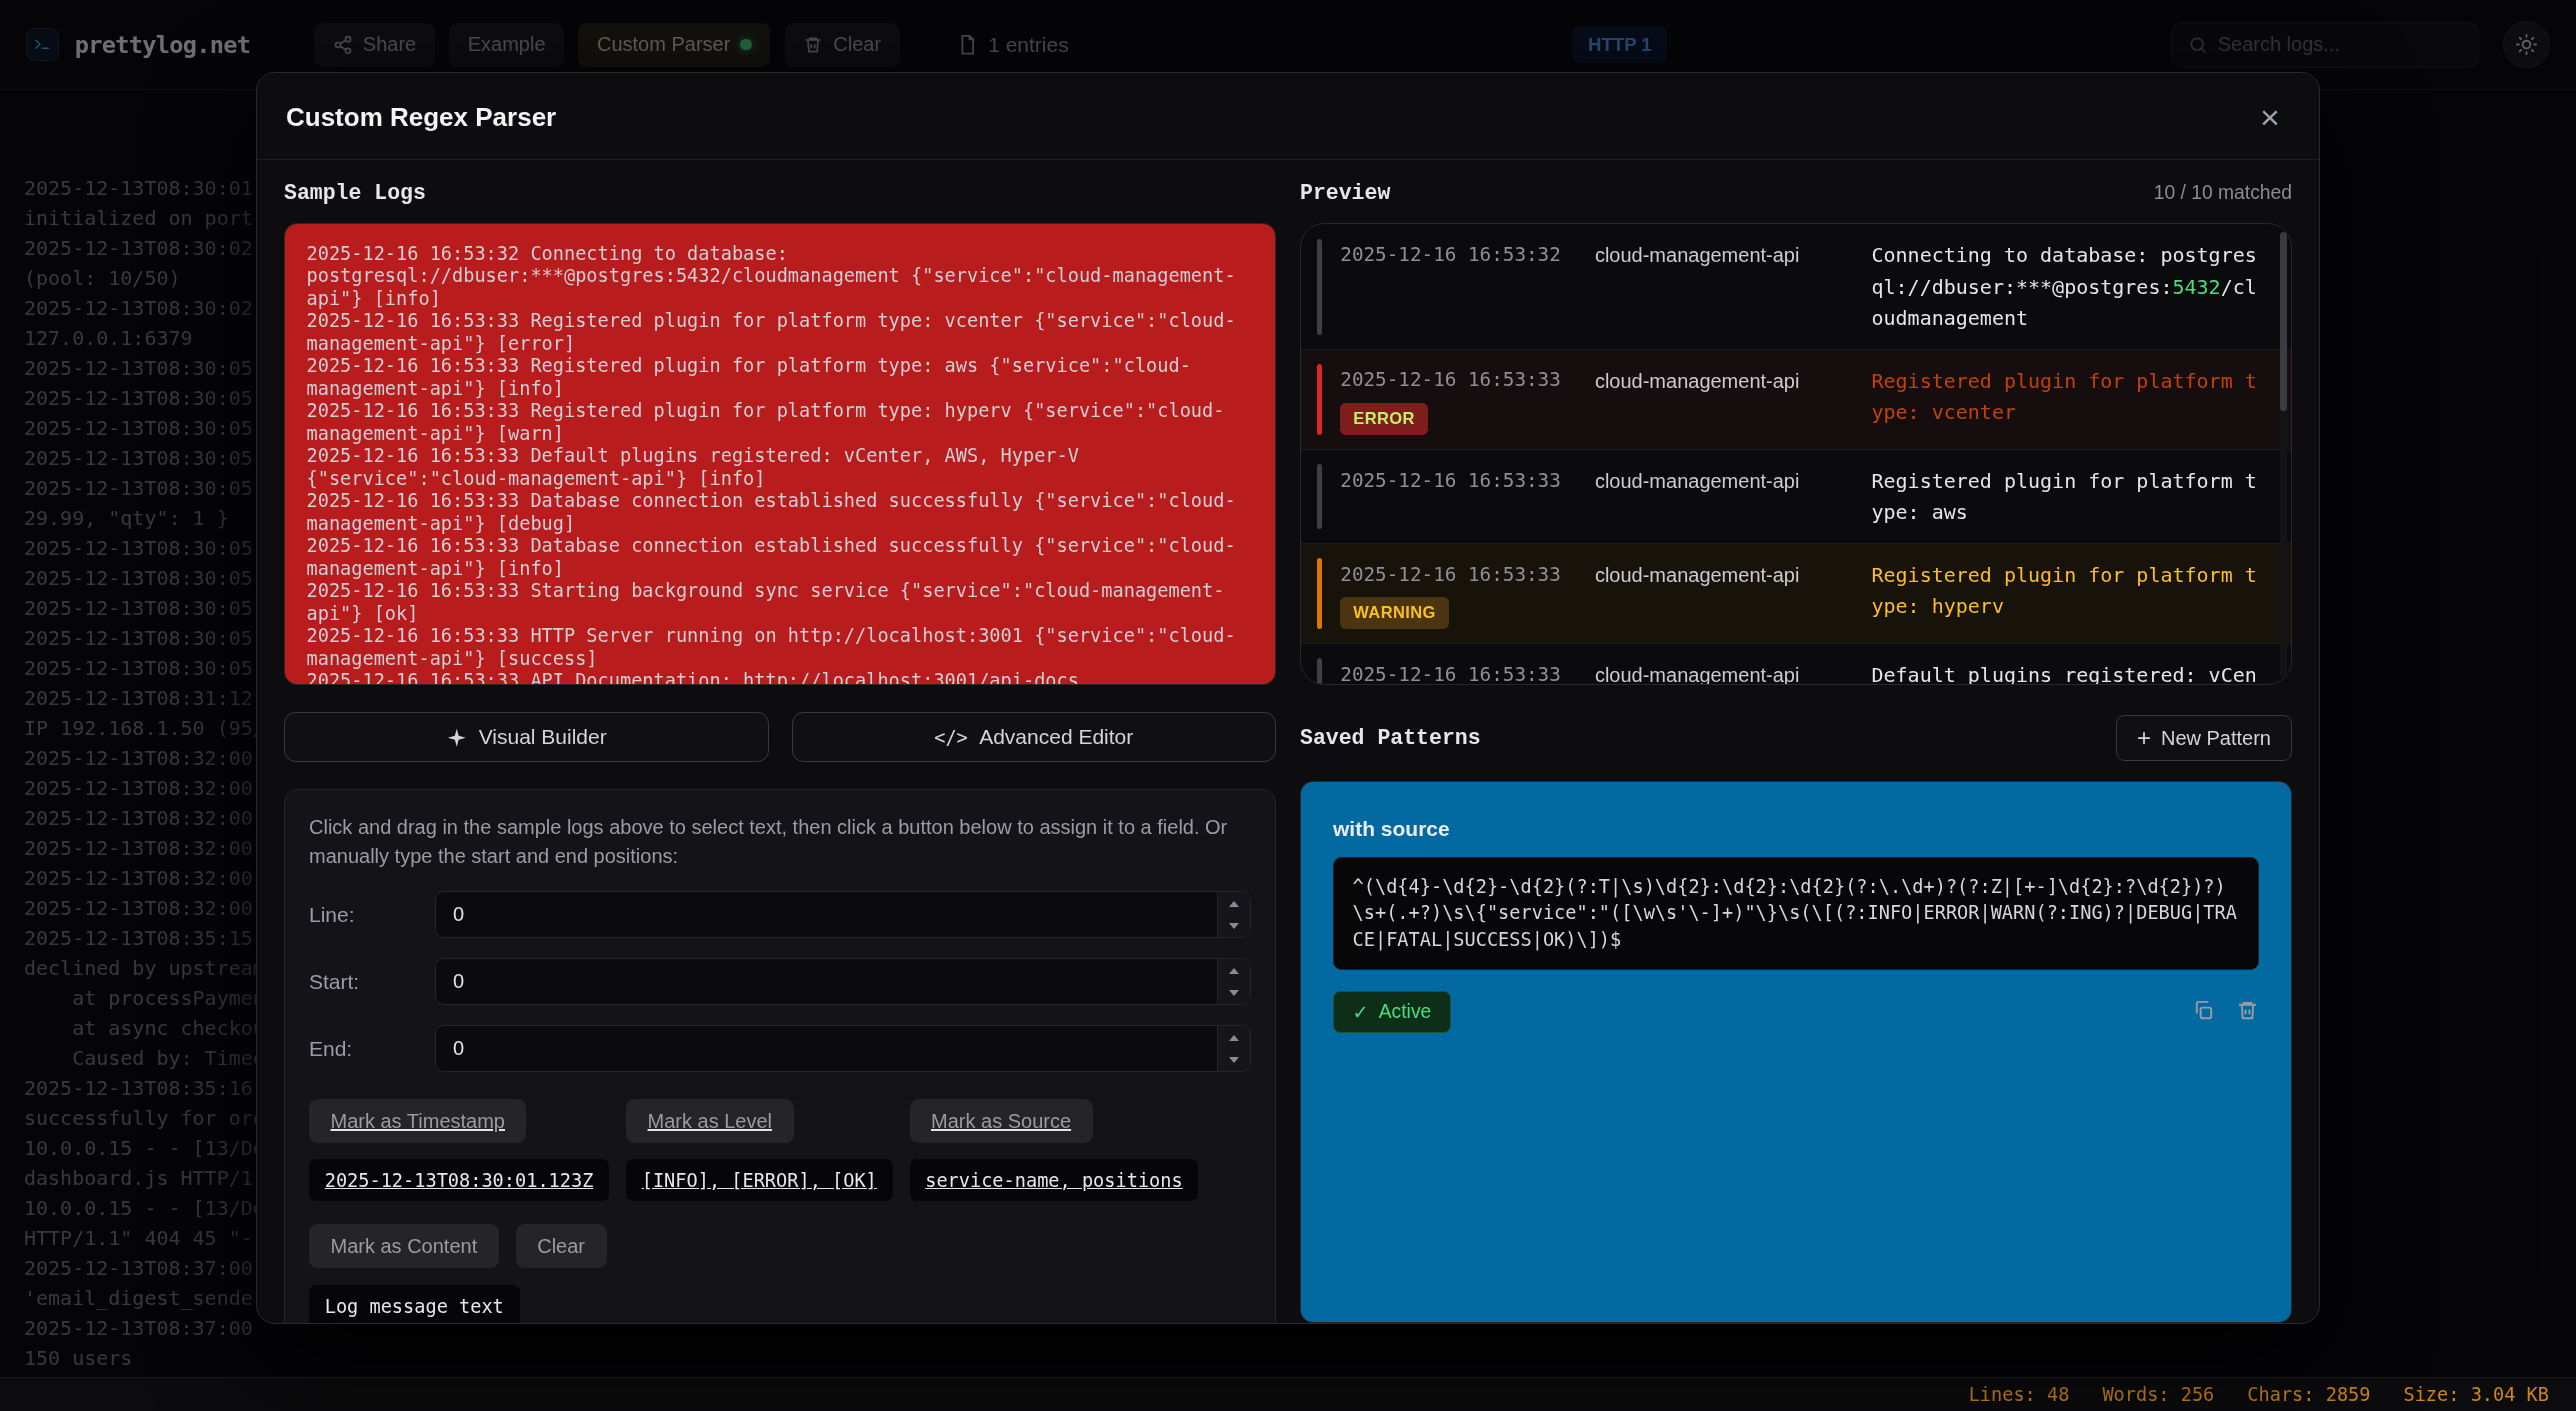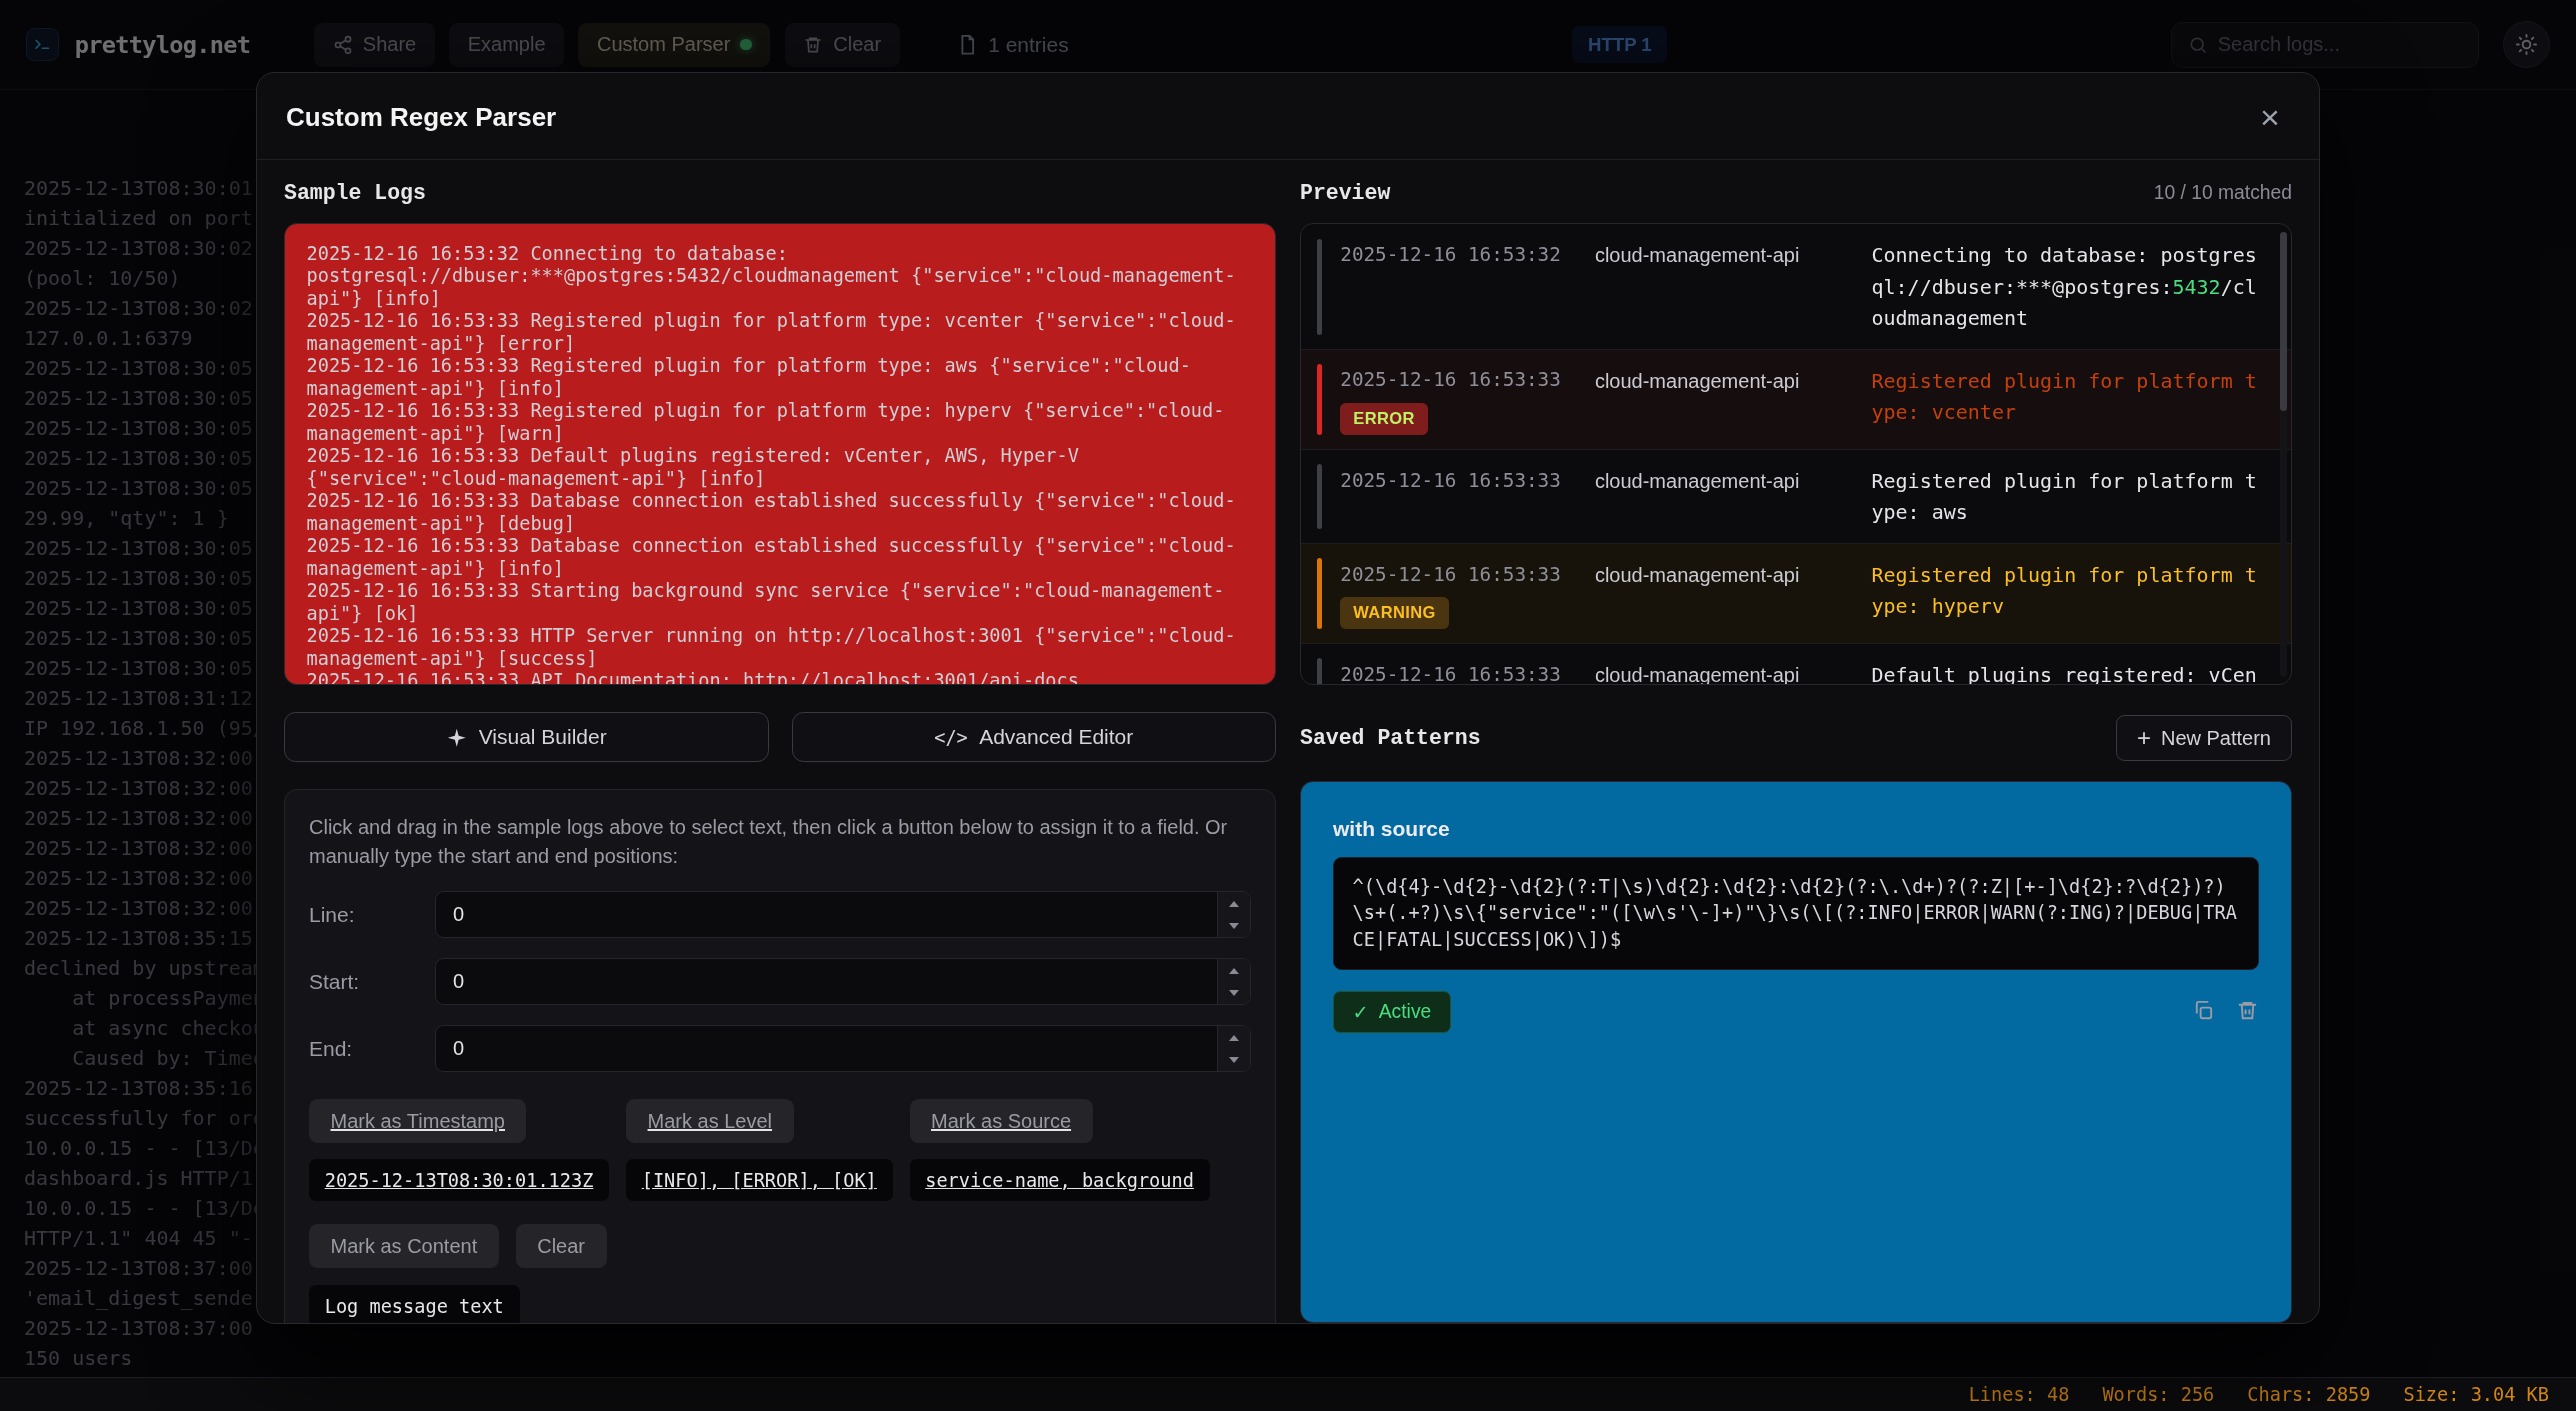--- a/index.html
+++ b/index.html
@@ -150,21 +150,21 @@
     justify-self: start; white-space: nowrap;
   }
   .mark-row2 { display: flex; gap: 17px; margin-top: 23px; }
   .chip-solo { margin-top: 17px; display: inline-flex; }
 
   
   .head-row { display: flex; align-items: baseline; justify-content: space-between; margin: 17px 0 18.6px; }
   .head-row .section-heading { margin: 0; }
   .matched { font-size: 19.3px; color: #8b8b95; }
   .preview-box {
-    height: 462px; flex: 0 0 auto; border: 0.7px solid #27272d; border-radius: 13px; background: #0b0b0e;
+    height: 462px; flex: 0 0 auto; border: 0.7px solid #27272d; border-radius: 24px; background: #0b0b0e;
     overflow: hidden; position: relative;
   }
   .p-row { display: flex; gap: 18.6px; padding: 14.3px 29px 14.3px 0; border-bottom: 0.7px solid #1c1c21; }
   .p-row.error { background: #160d0e; }
   .p-row.warning { background: #17120a; }
   .p-bar { width: 5px; border-radius: 2.9px; background: #3f3f46; margin-left: 15.7px; flex: 0 0 auto; }
   .p-row.error .p-bar { background: #dc2626; }
   .p-row.warning .p-bar { background: #d97706; }
   .p-ts-col { width: 236px; flex: 0 0 auto; display: flex; flex-direction: column; align-items: flex-start; gap: 11.4px; padding-top: 4.3px; }
   .p-ts { font-family: "DejaVu Sans Mono", monospace; font-size: 19.3px; color: #8f8f99; white-space: nowrap; }
@@ -405,21 +405,21 @@
             </div>
           </div>
         </div>
 
         <div class="mark-grid">
           <button class="mark-btn">Mark as Timestamp</button>
           <button class="mark-btn">Mark as Level</button>
           <button class="mark-btn">Mark as Source</button>
           <span class="chip">2025-12-13T08:30:01.123Z</span>
           <span class="chip">[INFO], [ERROR], [OK]</span>
-          <span class="chip">service-name, background</span>
+          <span class="chip">service-name, positions</span>
         </div>
 
         <div class="mark-row2">
           <button class="mark-btn">Mark as Content</button>
           <button class="mark-btn">Clear</button>
         </div>
         <span class="chip chip-solo">Log message text</span>
 
         
       </div>

